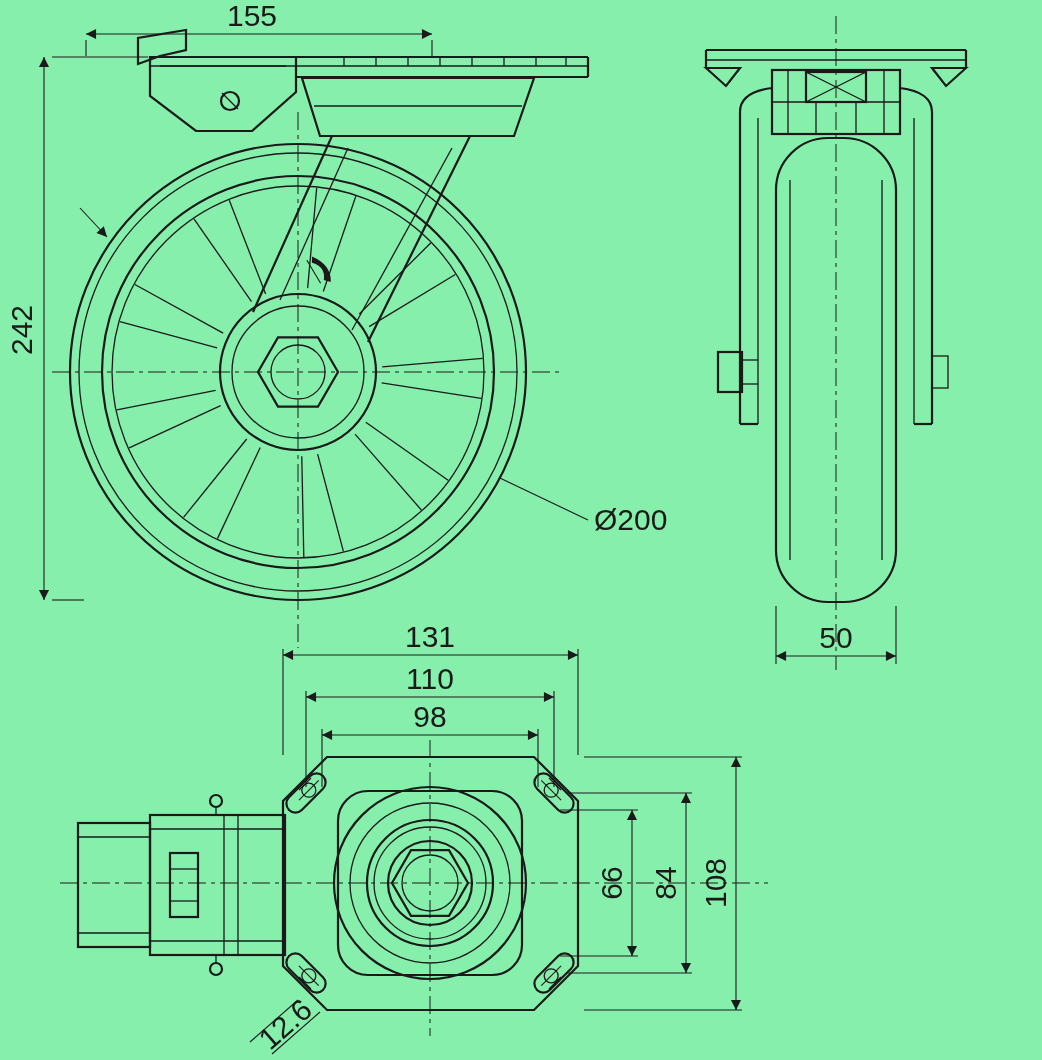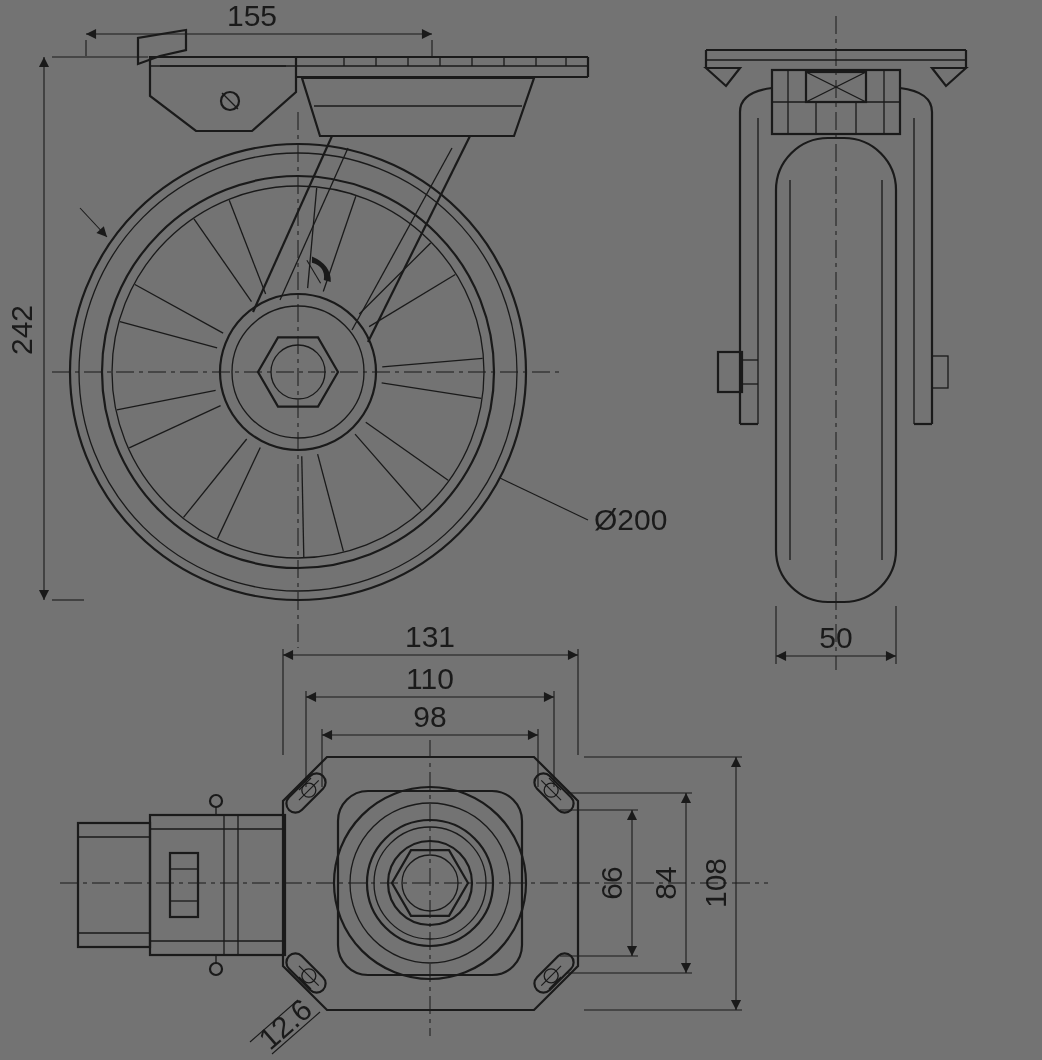--- a/index.html
+++ b/index.html
@@ -1,16 +1,16 @@
 <!DOCTYPE html>
 <html><head>
 <meta charset="utf-8">
 <style>
   html,body{margin:0;padding:0;background:#ffffff;}
-  #stage{position:relative;width:1042px;height:1060px;background:#737373;overflow:hidden;}
+  #stage{position:relative;width:1042px;height:1060px;background:#86efac;overflow:hidden;}
   svg{display:block;}
   .s2{stroke-width:2.2;}
   .s1{stroke-width:1.3;}
   .s0{stroke-width:1.1;}
   .cl{stroke-width:1;stroke-dasharray:18 5 4 5;}
   .dim{stroke-width:1.1;}
   text.dim-label{font:30px "Liberation Sans", sans-serif;fill:#1a1a1a;stroke:none;}
 </style>
 </head>
 <body>

